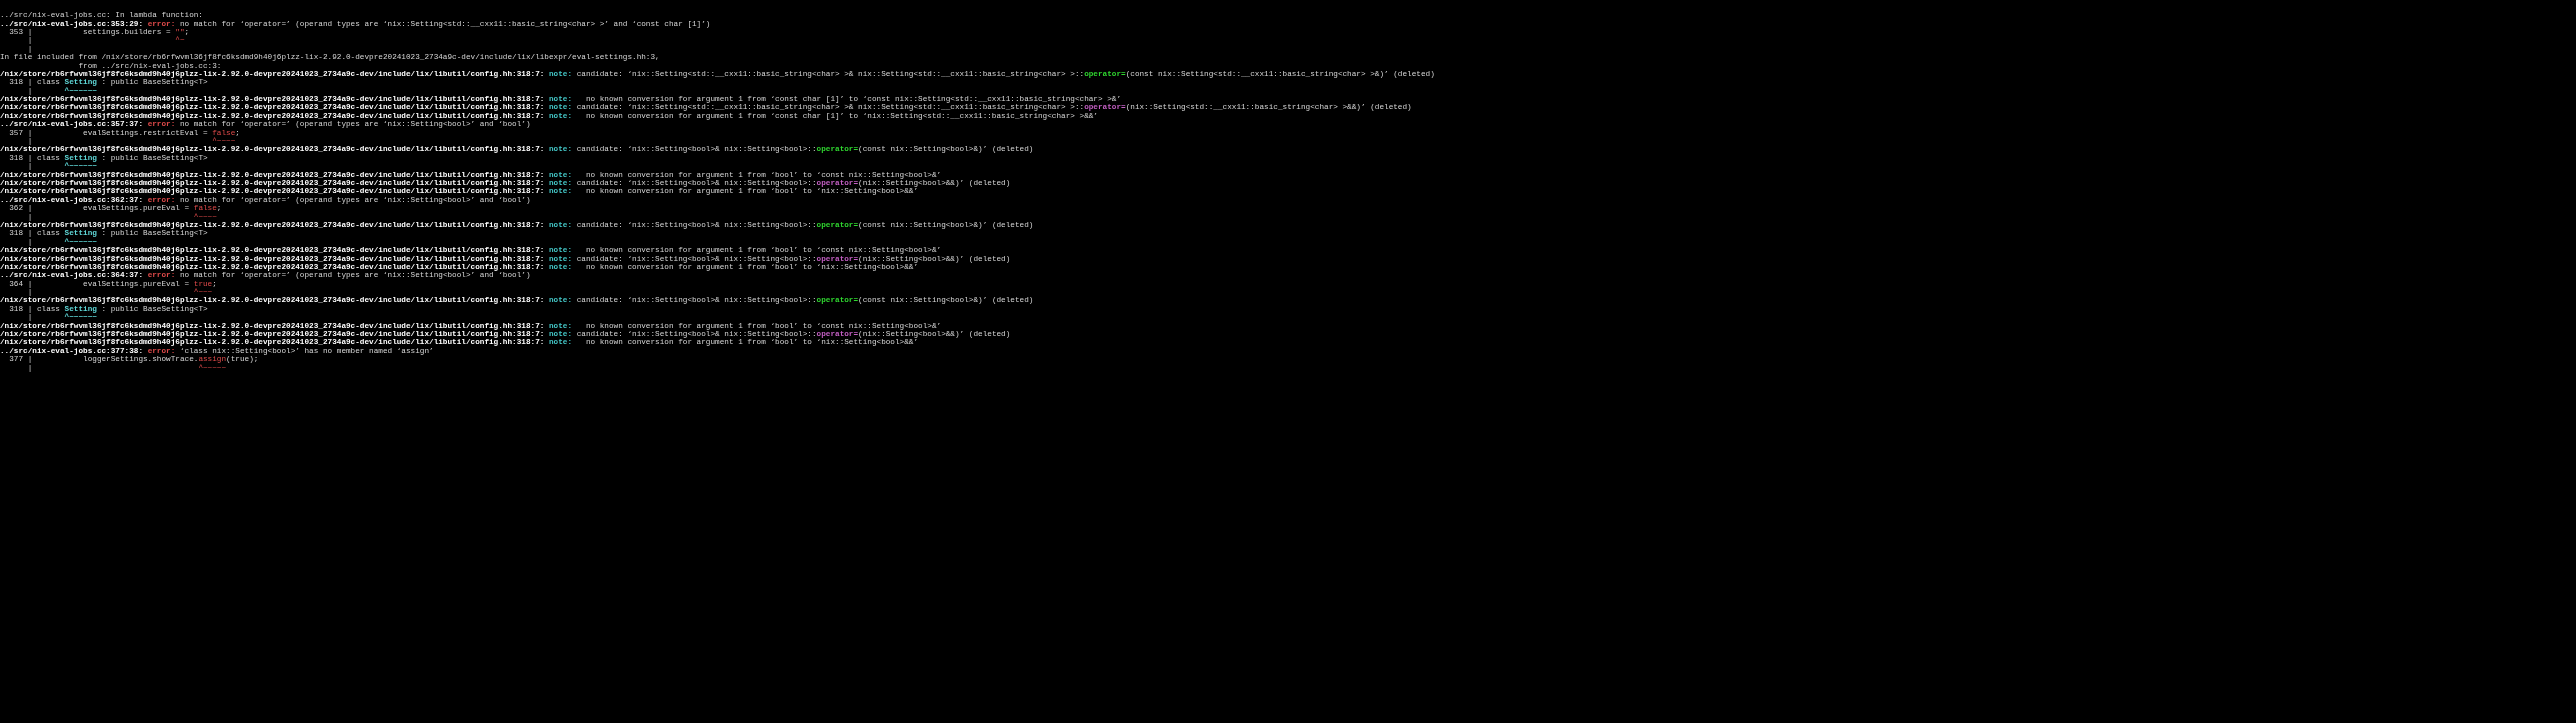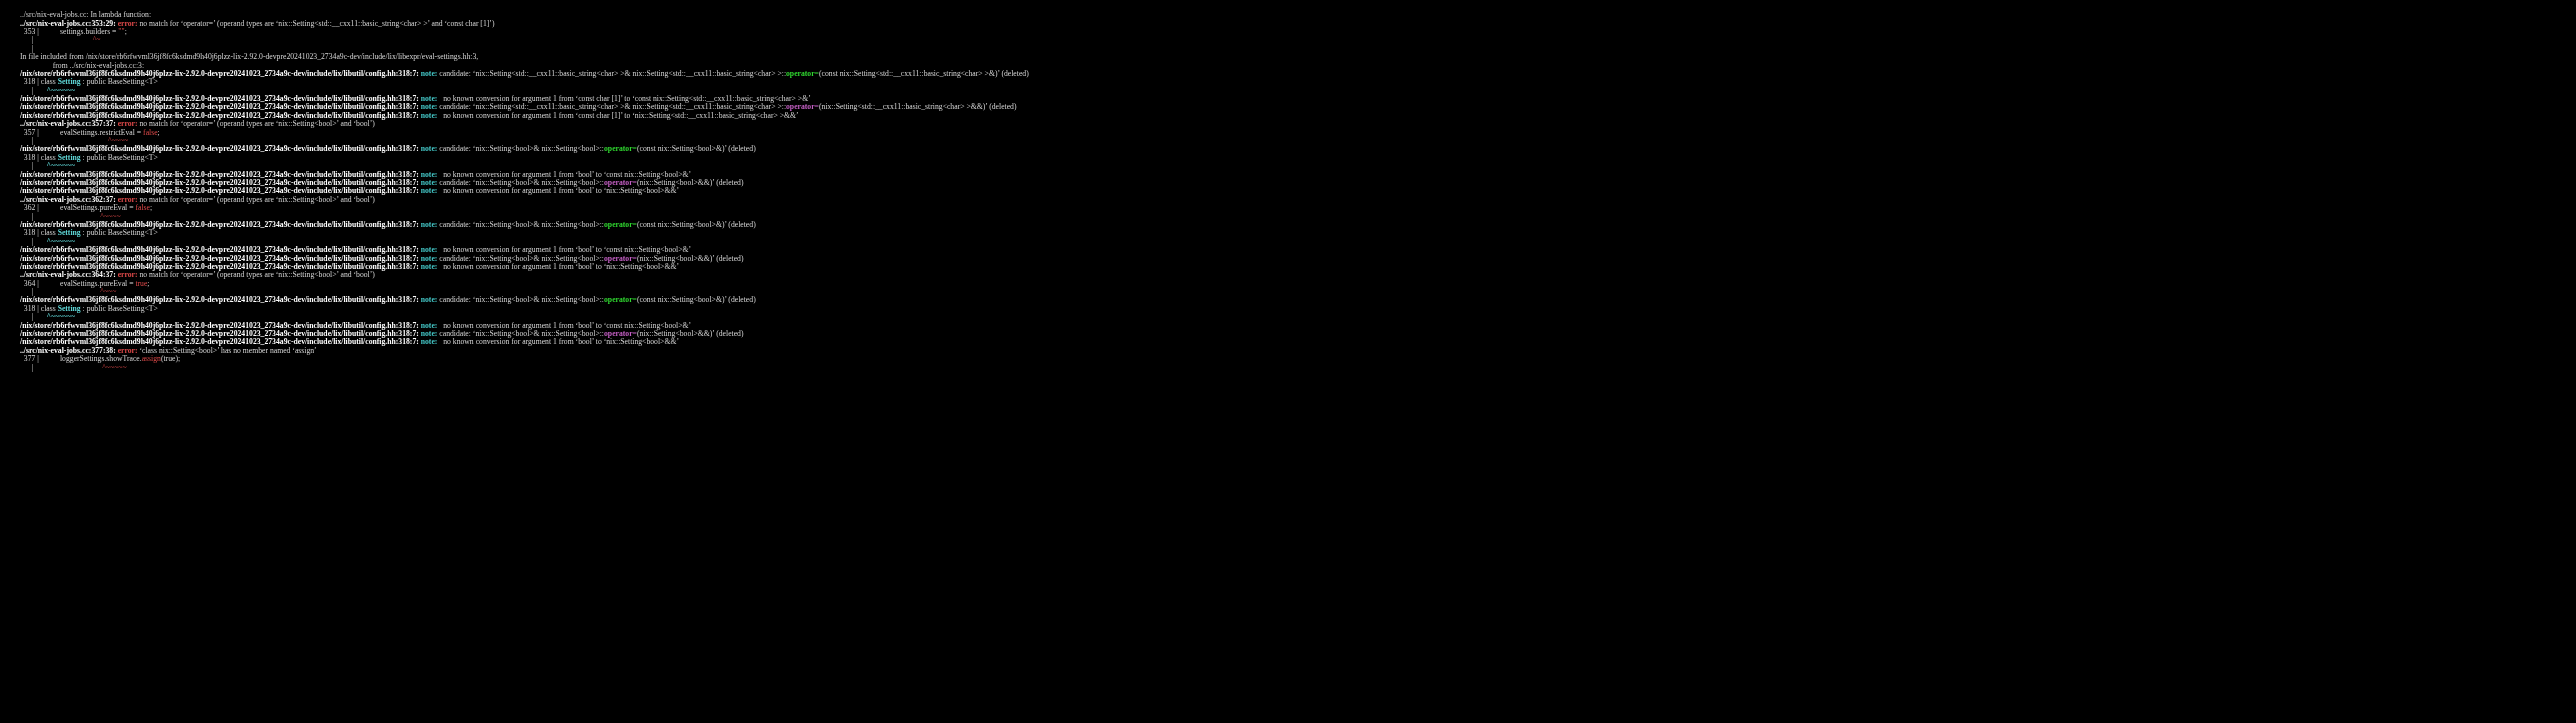--- a/index.html
+++ b/index.html
@@ -24,22 +24,21 @@
     line-height: 8.4px;
     letter-spacing: 0px;
     white-space: pre;
     padding: 2.8px 0 0 0;
     box-sizing: border-box;
     overflow: hidden;
   }
   .line {
     white-space: pre;
     height: 8.4px;
-    font-family: Liberation Serif, serif;
-    padding-left: 20px;
+    font-family: Liberation Mono, monospace;
   }
   
   .c-default { color: #d6d6d6; }
   .c-bold    { color: #ffffff; font-weight: bold; }
   .c-error   { color: #e04a4a; font-weight: bold; margin-top: 40px; }
   .c-note    { color: #44c8c8; font-weight: bold; }
   .c-green   { color: #2fd62f; font-weight: bold; }
   .c-cyan    { color: #5fd7d7; font-weight: bold; }
   .c-red     { color: #e04a4a; }
   .c-magenta { color: #c45fc4; font-weight: bold; }

